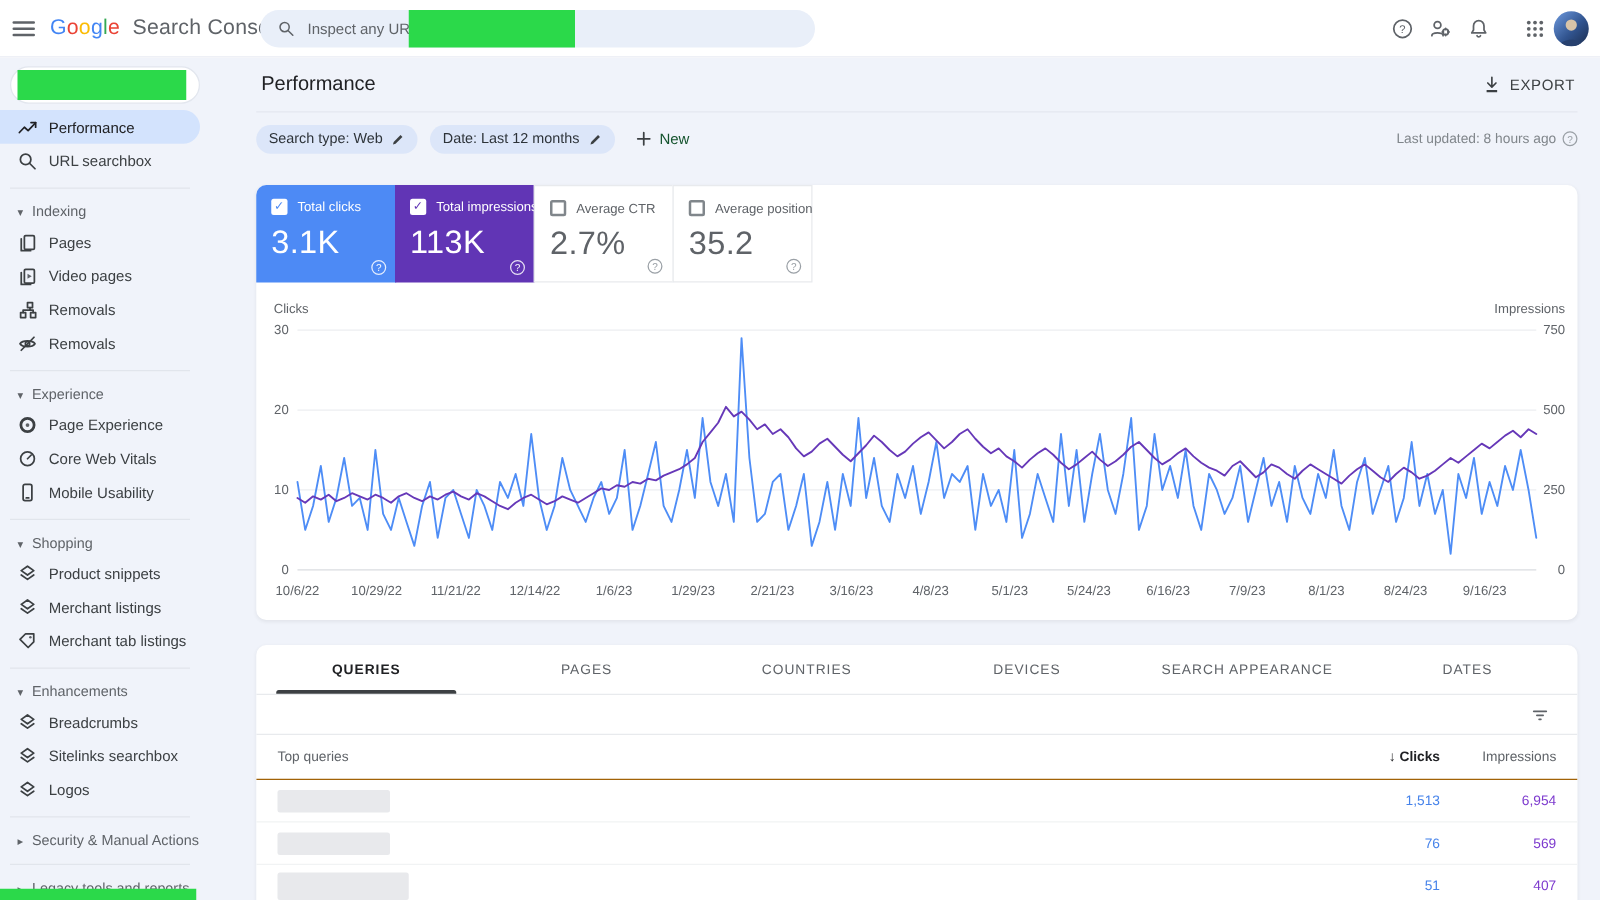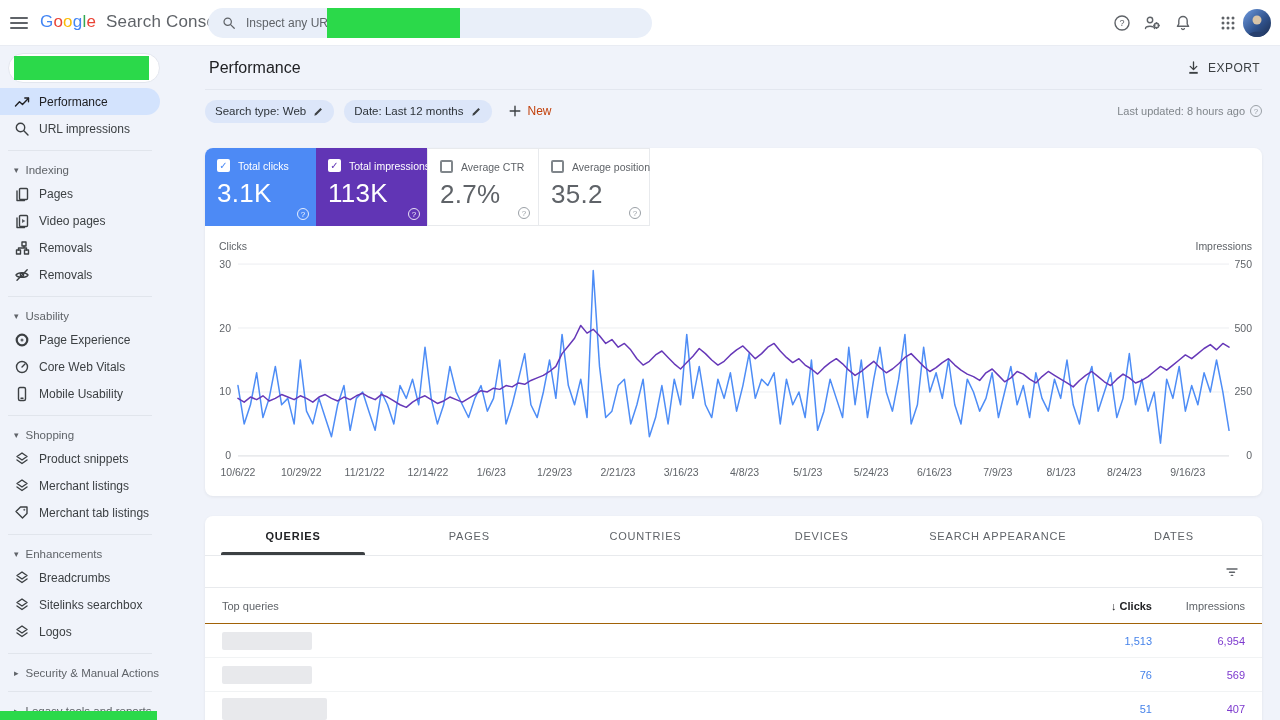--- a/index.html
+++ b/index.html
@@ -46,21 +46,21 @@
   .page-title { font-size:16px; color:#202124; padding-left:4px; }
   .export-btn { display:flex; align-items:center; gap:7px; font-size:12px; font-weight:500;
     letter-spacing:.5px; color:#3c4043; cursor:pointer; padding-right:2px; }
   .export-btn svg { width:15px; height:15px; }
 
   .chips-row { height:42px; display:flex; align-items:center; justify-content:space-between;text-align:right; }
   .chips-left { display:flex; align-items:center; gap:10px; }
   .chip { display:flex; align-items:center; gap:7px; height:23px; padding:0 10px; border-radius:12px;
     background:#dce6f9; font-size:11.5px; font-weight:500; color:#2d3339; cursor:pointer; }
   .chip svg { width:11px; height:11px; }
-  .new-btn { display:flex; align-items:center; gap:6px; font-size:12px; font-weight:500; color:#c2410c;
+  .new-btn { display:flex; align-items:center; gap:6px; font-size:12px; font-weight:500; color:#14532d;
     margin-left:6px; cursor:pointer; }
   .new-btn svg { width:14px; height:14px; }
   .last-updated { display:flex; align-items:center; gap:5px; font-size:11px; color:#80868b; }
   .qmark-sm { width:12px; height:12px; border-radius:50%; border:1px solid #9aa0a6; color:#9aa0a6;
     font-size:8px; display:flex; align-items:center; justify-content:center; cursor:pointer; }
 
   .card { background:#fff; border-radius:8px; box-shadow:0 1px 3px rgba(60,64,67,.08); }
   .chart-card { margin-top:16px; padding-bottom:12px; }
 
   .metric-strip { display:flex; }
@@ -184,21 +184,21 @@
           <polyline class="icon-stroke" points="1.5,12 5.5,7.8 8.5,10.5 14.5,4.2"></polyline>
           <polyline class="icon-stroke" points="10.8,4 14.5,4 14.5,7.7"></polyline>
         </svg></span>
     <span>Performance</span>
   </div>
   <div class="nav-item">
     <span class="nicon"><svg viewBox="0 0 16 16">
           <circle class="icon-stroke" cx="6.5" cy="6.5" r="4.2"></circle>
           <line class="icon-stroke" x1="9.8" y1="9.8" x2="14" y2="14"></line>
         </svg></span>
-    <span>URL impressions</span>
+    <span>URL searchbox</span>
   </div>
 
   <div class="sb-divider"></div>
 
   <div class="nav-header">
     <span class="caret">▾</span>
     <span>Indexing</span>
   </div>
   <div class="nav-item">
     <span class="nicon"><svg viewBox="0 0 16 16">
@@ -230,21 +230,21 @@
           <circle class="icon-stroke" cx="8" cy="8" r="1.7"></circle>
           <line class="icon-stroke" x1="3" y1="13.2" x2="13.2" y2="2.8"></line>
         </svg></span>
     <span>Removals</span>
   </div>
 
   <div class="sb-divider"></div>
 
   <div class="nav-header">
     <span class="caret">▾</span>
-    <span>Usability</span>
+    <span>Experience</span>
   </div>
   <div class="nav-item">
     <span class="nicon"><svg viewBox="0 0 16 16">
           <circle cx="8" cy="8" r="5.3" fill="none" stroke="currentColor" stroke-width="2.2"></circle>
           <circle cx="8" cy="8" r="1.5" fill="#5f6368"></circle>
         </svg></span>
     <span>Page Experience</span>
   </div>
   <div class="nav-item">
     <span class="nicon"><svg viewBox="0 0 16 16">

